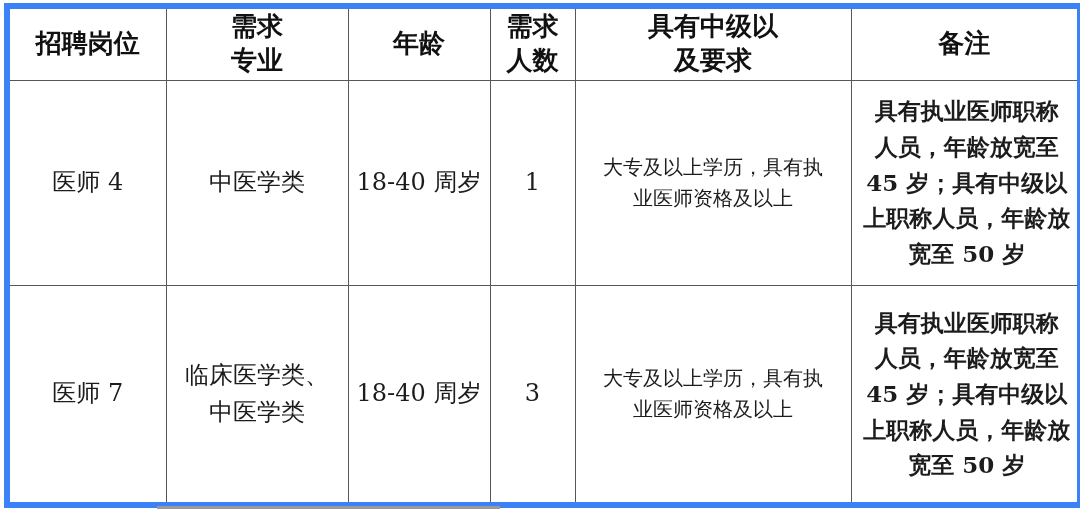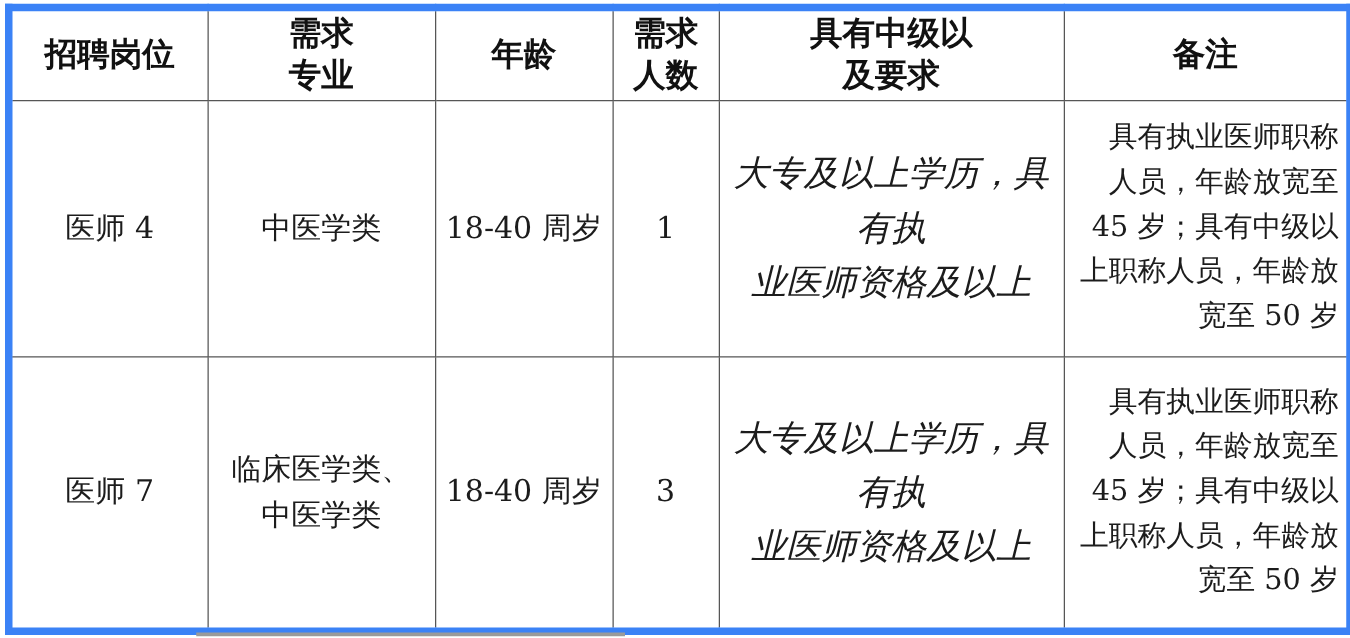--- a/index.html
+++ b/index.html
@@ -43,27 +43,27 @@
   }
   .recruit-table td {
     font-size: 24px;
     line-height: 1.55;
     text-align: center;
   }
   tr.header-row   { height: 74px;  }
   tr.data-row-1   { height: 205px; }
   tr.data-row-2   { height: 220px; }
   td.cell-notes {
-    text-align: right;
+    text-align: center;
     font-size: 23px;
     padding: 0 6px 0 11px;
+    font-weight: bold;
   }
   td.cell-requirements {
-    font-size: 28px;
-    font-style: italic;
+    font-size: 20px;
   }
   .cropped-next-row-line {
     position: absolute;
     left: 157px;
     top: 506px;
     width: 343px;
     height: 3px;
     background: #9a9a9a;
   }
 </style>

